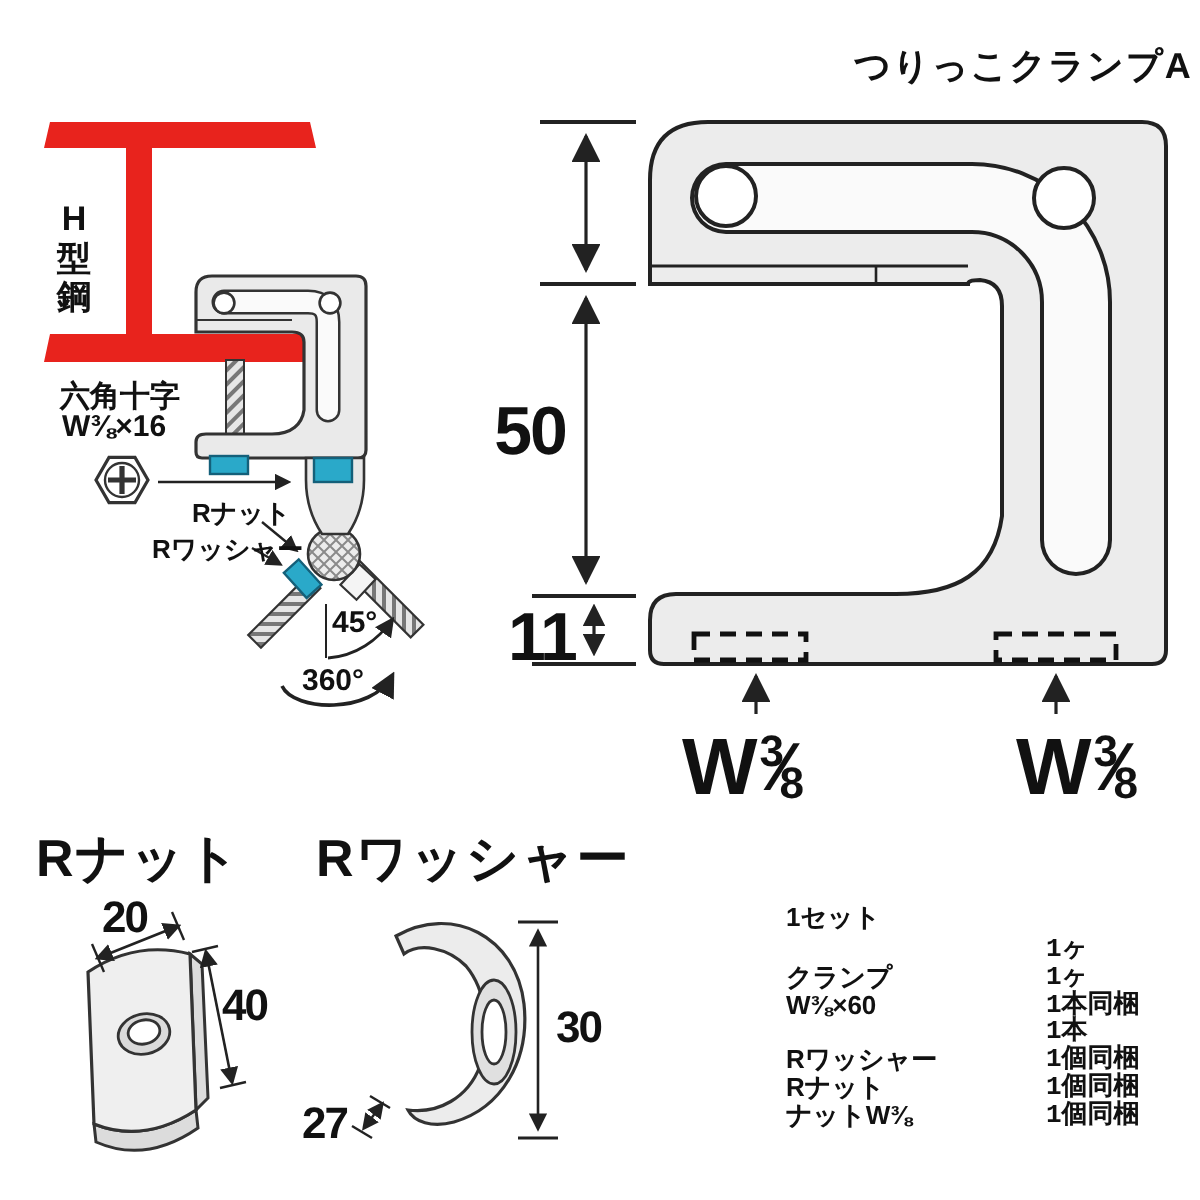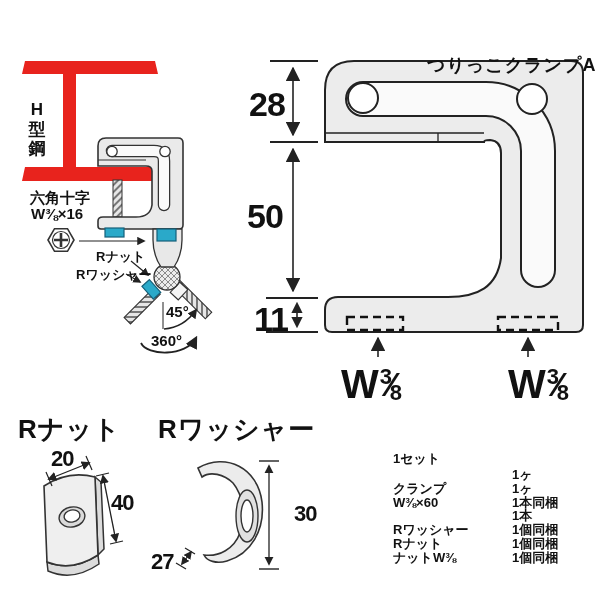--- a/index.html
+++ b/index.html
@@ -14,21 +14,21 @@
   .anno{font-size:15px;text-align:center;}
   .seclabel{font-size:26px;letter-spacing:1px;}
   .vtext{white-space:pre-line;text-align:center;width:22px;font-size:17px;line-height:1.15;}
   .w38{font-size:40px;line-height:1;}
   .w38 .fr-n{font-size:22px;position:relative;top:-14px;margin-left:1px;}
   .w38 .fr-s{font-size:34px;position:relative;top:-2px;margin:0 -4px;}
   .w38 .fr-d{font-size:22px;position:relative;top:2px;}
   .plist{position:absolute;left:393px;top:450px;width:200px;font-size:13px;font-weight:bold;}
   .plist .hdr{height:18px;}
   .prow{position:relative;height:13.8px;line-height:13.8px;}
-  .prow .qty{position:absolute;left:119px;top:0;}
+  .prow .qty{position:absolute;left:130px;top:0;font-family:Liberation Mono, monospace;}
 </style>
 </head>
 <body>
 
 <div class="stage">
 
 <svg width="600" height="600" viewBox="0 0 600 600">
   <defs>
     <marker id="ah" viewBox="0 0 10 10" refX="9" refY="5" markerWidth="9" markerHeight="9" orient="auto-start-reverse">
       <path d="M0,0 L10,5 L0,10 Z" fill="#222"></path>
@@ -143,50 +143,49 @@
     <ellipse cx="247" cy="516" rx="6" ry="16" fill="#fff" stroke="#333" stroke-width="1.4"></ellipse>
     <line x1="259" y1="461" x2="279" y2="461" stroke="#222" stroke-width="1.4"></line>
     <line x1="259" y1="569" x2="279" y2="569" stroke="#222" stroke-width="1.4"></line>
     <line x1="269" y1="466" x2="269" y2="564" stroke="#222" stroke-width="1.3" marker-start="url(#ahs)" marker-end="url(#ahs)"></line>
     <line x1="176" y1="563" x2="186" y2="569" stroke="#222" stroke-width="1.2"></line>
     <line x1="185" y1="548" x2="195" y2="554" stroke="#222" stroke-width="1.2"></line>
     <line x1="182" y1="564" x2="191" y2="552" stroke="#222" stroke-width="1.2" marker-start="url(#ahs)" marker-end="url(#ahs)"></line>
   </g>
 </svg>
 
-  <div class="lbl title" style="left:427px;top:21px;margin-top:32px;">つりっこクランプA</div>
+  <div class="lbl title" style="left:427px;top:21px;">つりっこクランプA</div>
 
   <div class="lbl vtext" style="left:26px;top:100px;">H
 型
 鋼</div>
 
   <div class="lbl anno" style="left:30px;top:189px;">六角十字</div>
   <div class="lbl anno" style="left:31px;top:205px;">W⅜×16</div>
   <div class="lbl callout" style="left:96px;top:248px;">Rナット</div>
   <div class="lbl callout" style="left:76px;top:266px;">Rワッシャー</div>
   <div class="lbl anno" style="left:166px;top:303px;">45°</div>
   <div class="lbl anno" style="left:151px;top:332px;">360°</div>
 
-  <div class="lbl dimbig" style="left:245px;top:85px;">28</div>
   <div class="lbl dimbig" style="left:243px;top:197px;">50</div>
   <div class="lbl dimbig" style="left:249px;top:300px;">11</div>
 
   <div class="lbl w38" style="left:341px;top:364px;">
     <span>W</span><span class="fr-n">3</span><span class="fr-s">⁄</span><span class="fr-d">8</span>
   </div>
   <div class="lbl w38" style="left:508px;top:364px;">
     <span>W</span><span class="fr-n">3</span><span class="fr-s">⁄</span><span class="fr-d">8</span>
   </div>
 
   <div class="lbl seclabel" style="left:18px;top:412px;">Rナット</div>
   <div class="lbl seclabel" style="left:158px;top:412px;">Rワッシャー</div>
 
   <div class="lbl dimsmall" style="left:51px;top:446px;">20</div>
   <div class="lbl dimsmall" style="left:111px;top:490px;">40</div>
-  <div class="lbl dimsmall" style="left:294px;top:501px;">30</div>
+  <div class="lbl dimsmall" style="left:278px;top:501px;">30</div>
   <div class="lbl dimsmall" style="left:151px;top:549px;">27</div>
 
   <div class="plist">
     <div class="hdr">1セット</div>
     <div class="prow">
       <span class="qty">1ヶ</span>
     </div>
     <div class="prow">
       <span>クランプ</span>
       <span class="qty">1ヶ</span>

